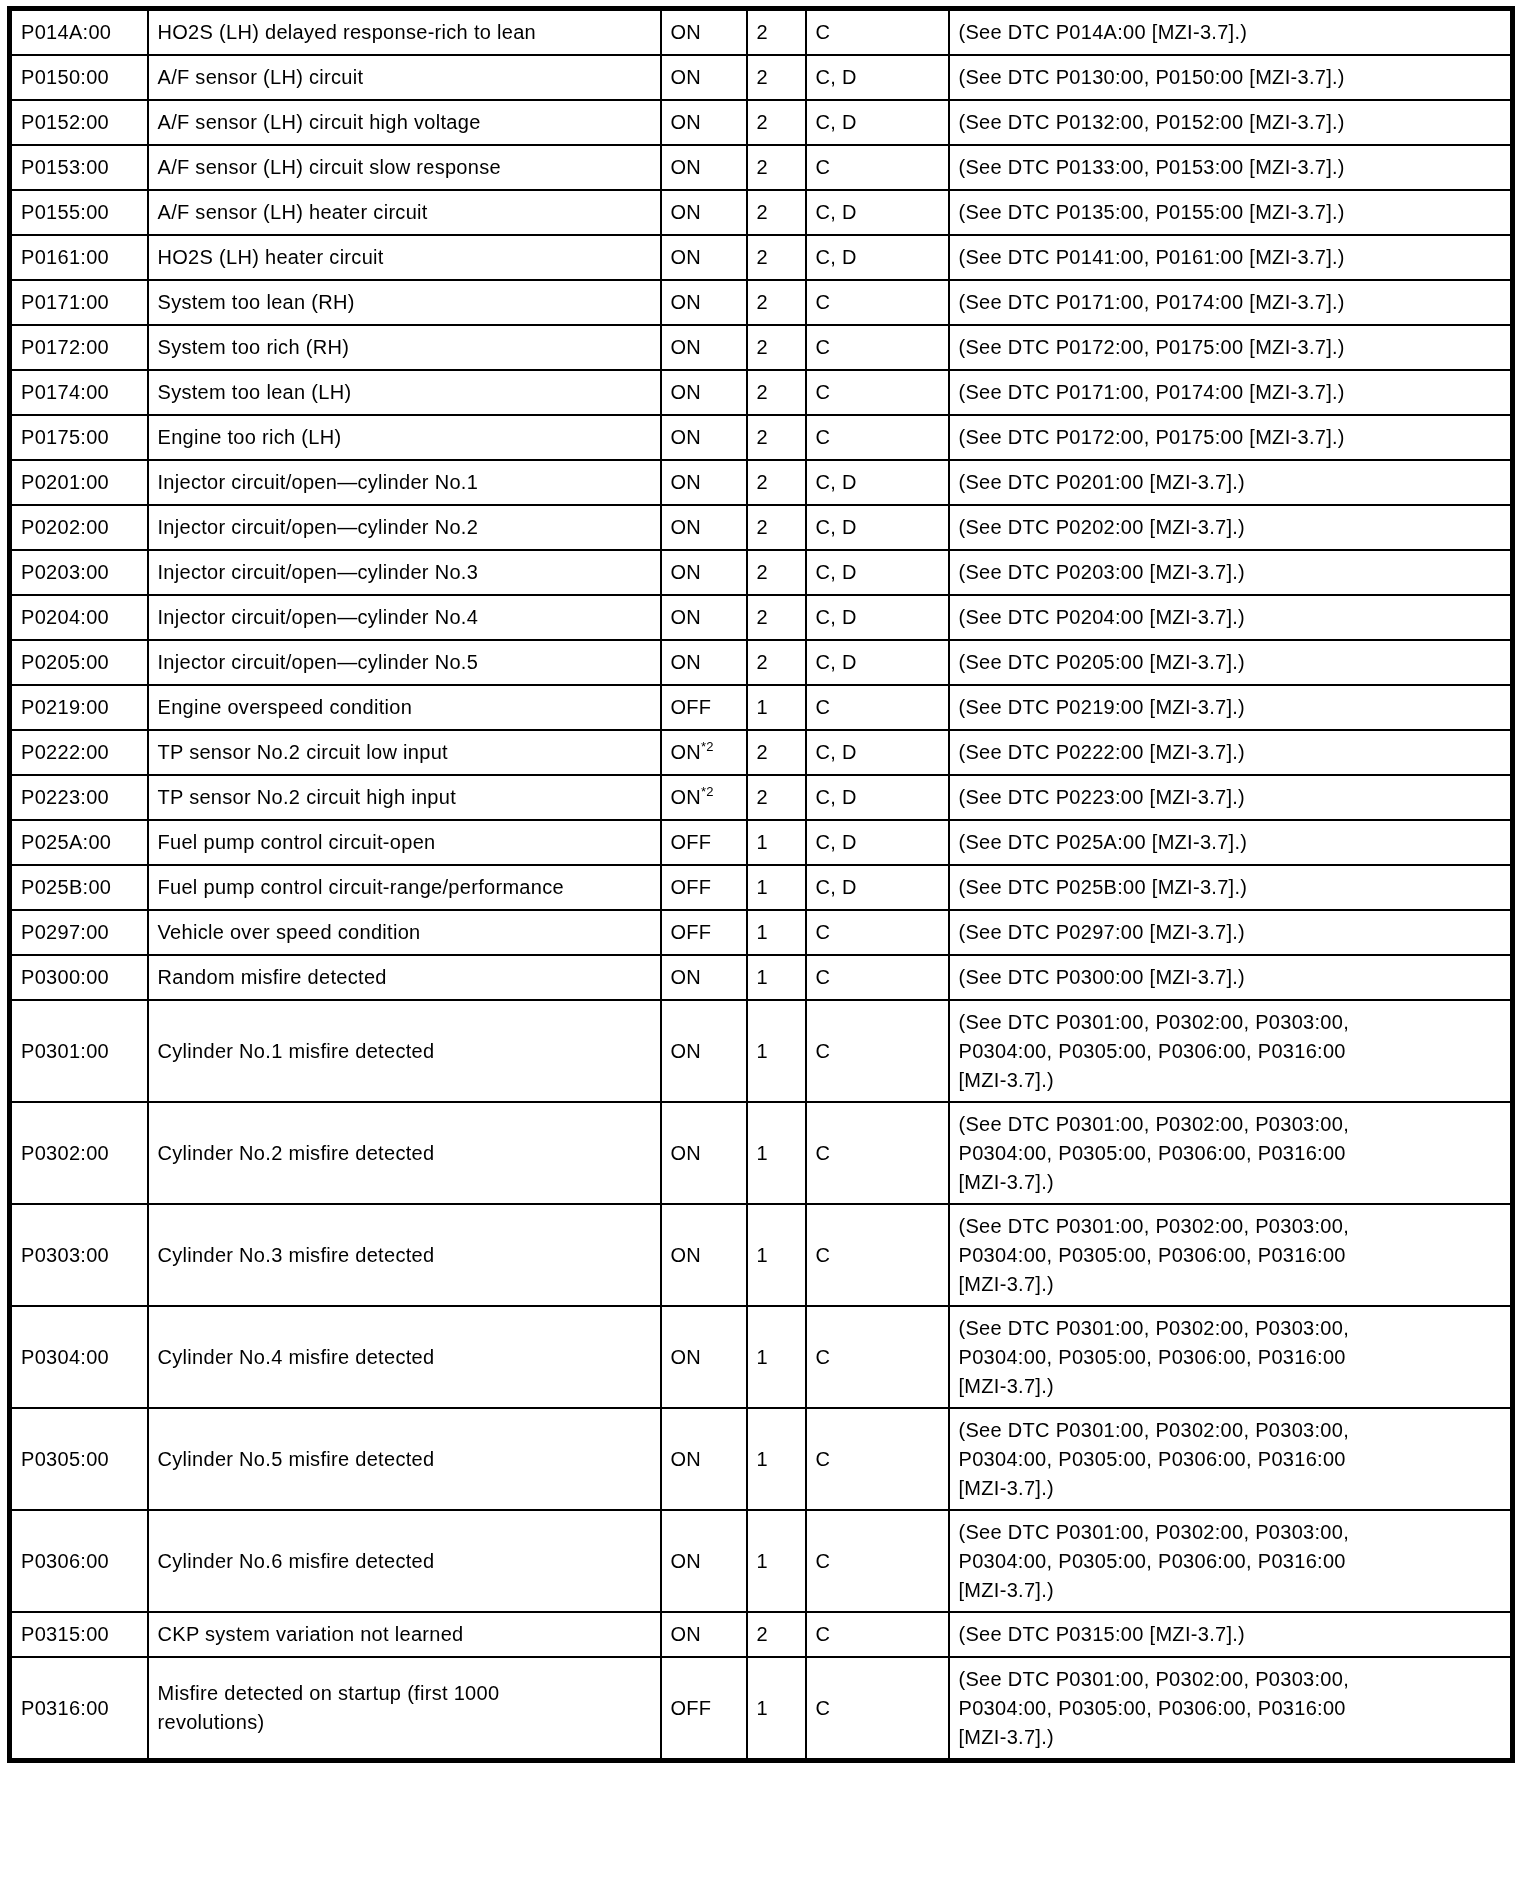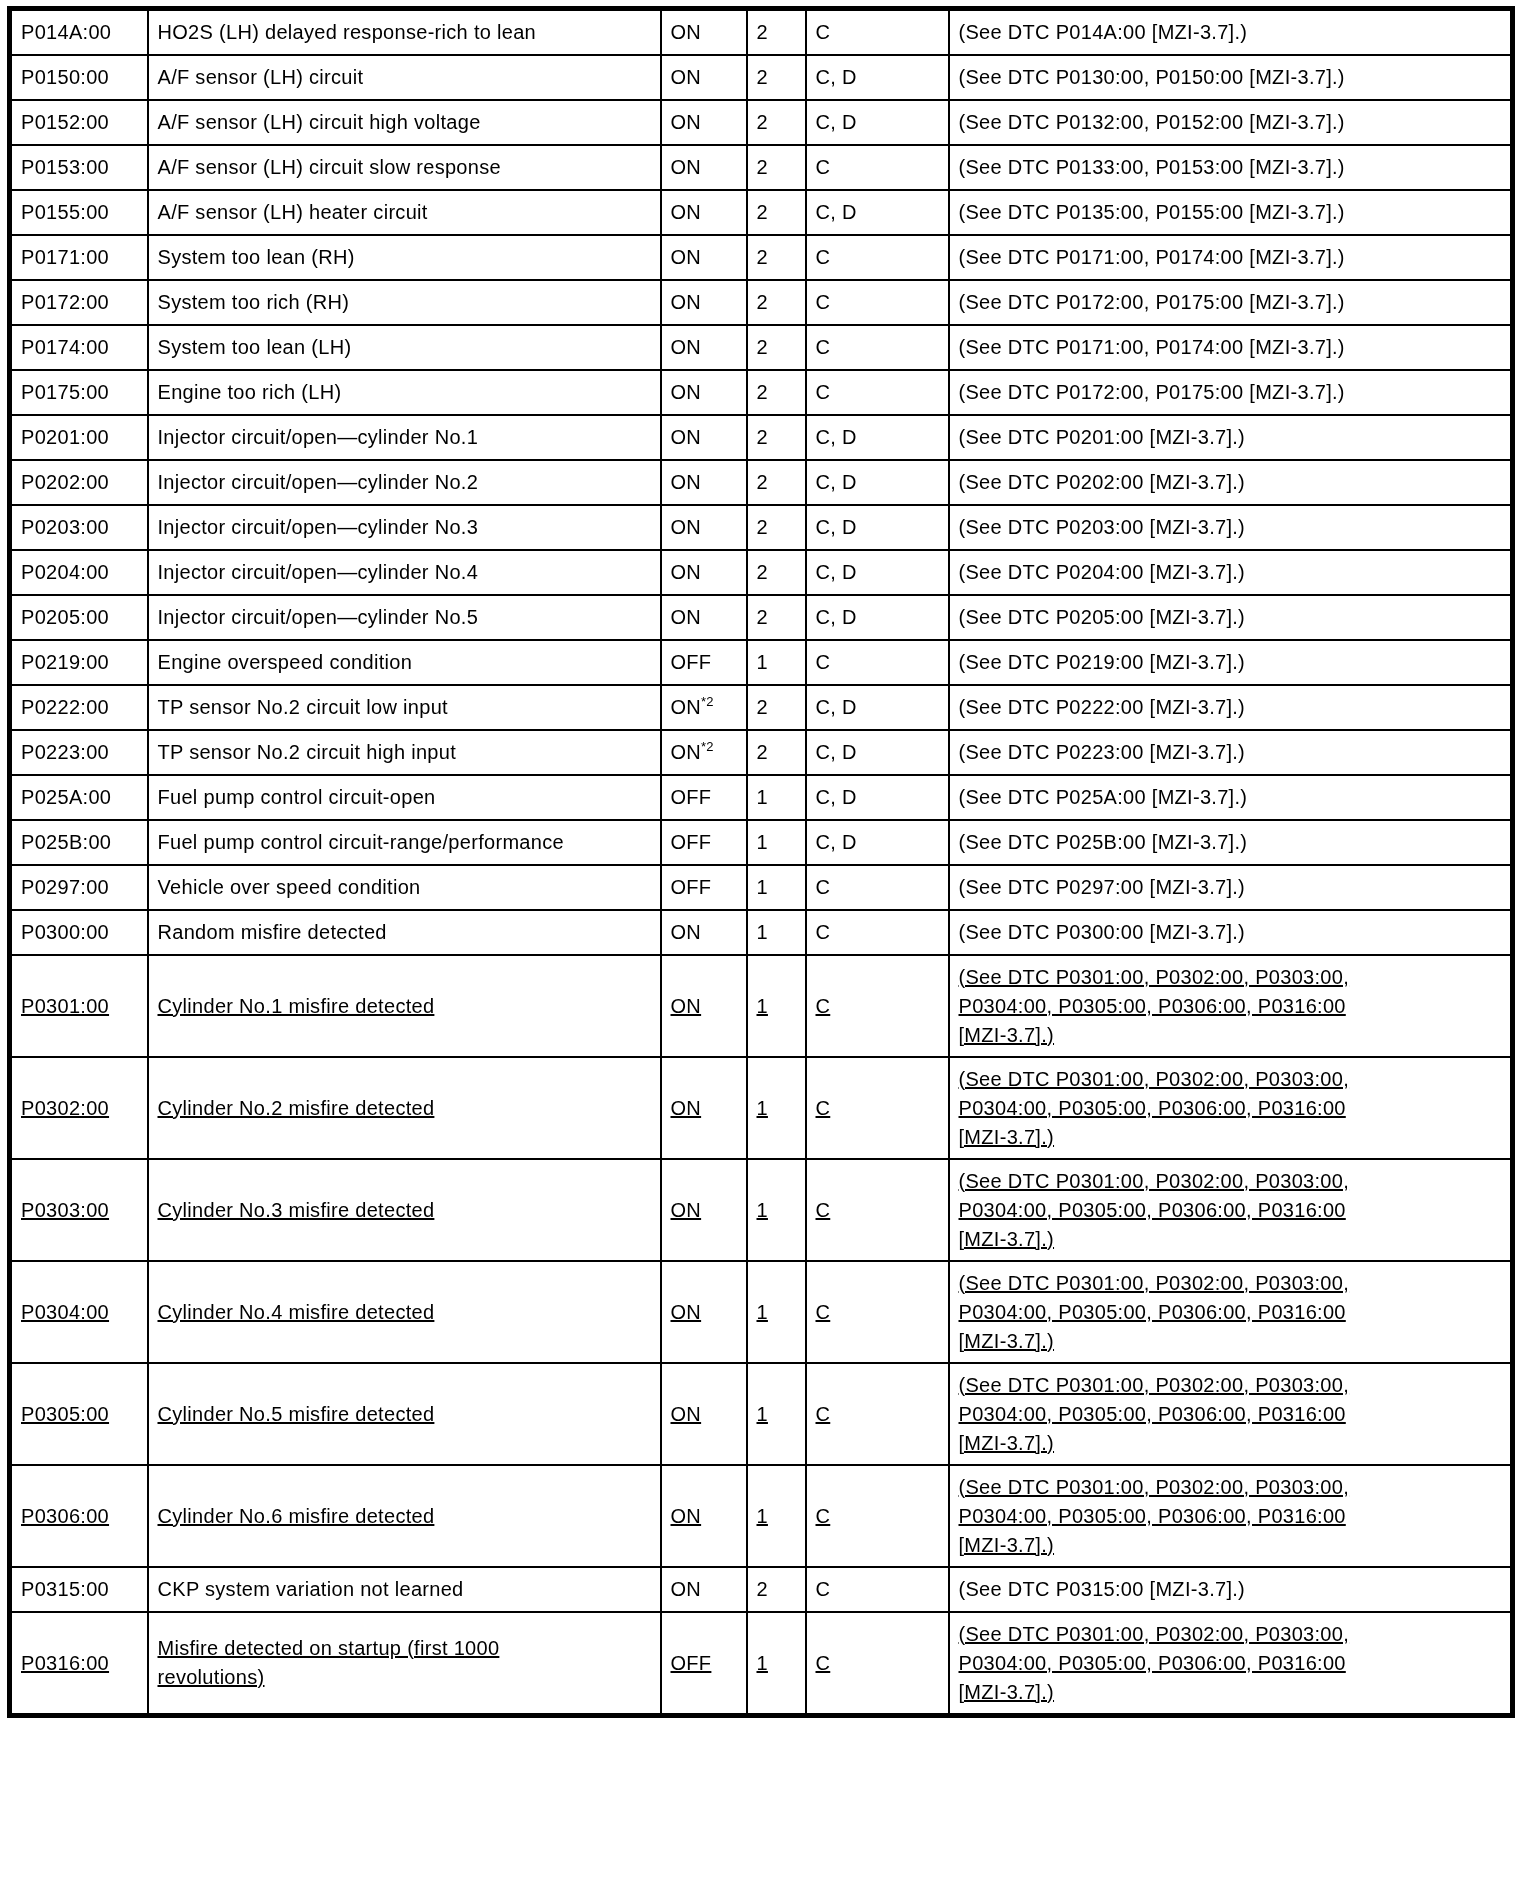--- a/index.html
+++ b/index.html
@@ -27,21 +27,21 @@
     padding: 2px 9px;
     font-size: 20px;
     line-height: 29px;
     letter-spacing: 0.3px;
     color: #000;
     vertical-align: middle;
     overflow: hidden;
     white-space: pre-line;
   }
   tr.row-single td { height: 39px; }
-  tr.row-tall td   { height: 96px; text-decoration: underline; }
+  tr.row-tall td   { height: 96px; }
   td.mil-status-cell sup {
     font-size: 13px;
     letter-spacing: 0;
     line-height: 0;
     vertical-align: super;
   }
 </style>
 </head>
 <body>
 
@@ -90,20 +90,28 @@
         </tr>
         <tr class="row-single">
           <td class="dtc-code-cell">P0155:00</td>
           <td class="description-cell">A/F sensor (LH) heater circuit</td>
           <td class="mil-status-cell"><span>ON</span><sup></sup></td>
           <td class="drive-cycles-cell">2</td>
           <td class="self-test-type-cell">C, D</td>
           <td class="reference-cell">(See DTC P0135:00, P0155:00 [MZI-3.7].)</td>
         </tr>
         <tr class="row-single">
+          <td class="dtc-code-cell">P0161:00</td>
+          <td class="description-cell">HO2S (LH) heater circuit</td>
+          <td class="mil-status-cell"><span>ON</span><sup></sup></td>
+          <td class="drive-cycles-cell">2</td>
+          <td class="self-test-type-cell">C, D</td>
+          <td class="reference-cell">(See DTC P0141:00, P0161:00 [MZI-3.7].)</td>
+        </tr>
+        <tr class="row-single">
           <td class="dtc-code-cell">P0171:00</td>
           <td class="description-cell">System too lean (RH)</td>
           <td class="mil-status-cell"><span>ON</span><sup></sup></td>
           <td class="drive-cycles-cell">2</td>
           <td class="self-test-type-cell">C</td>
           <td class="reference-cell">(See DTC P0171:00, P0174:00 [MZI-3.7].)</td>
         </tr>
         <tr class="row-single">
           <td class="dtc-code-cell">P0172:00</td>
           <td class="description-cell">System too rich (RH)</td>

